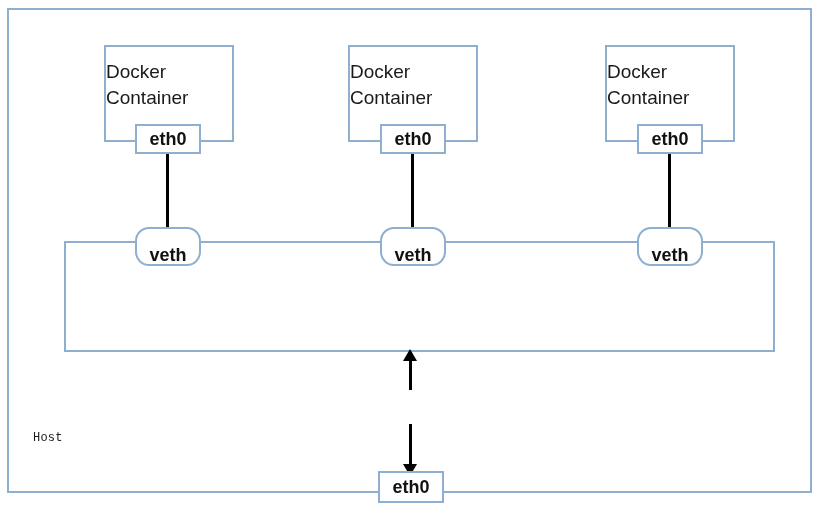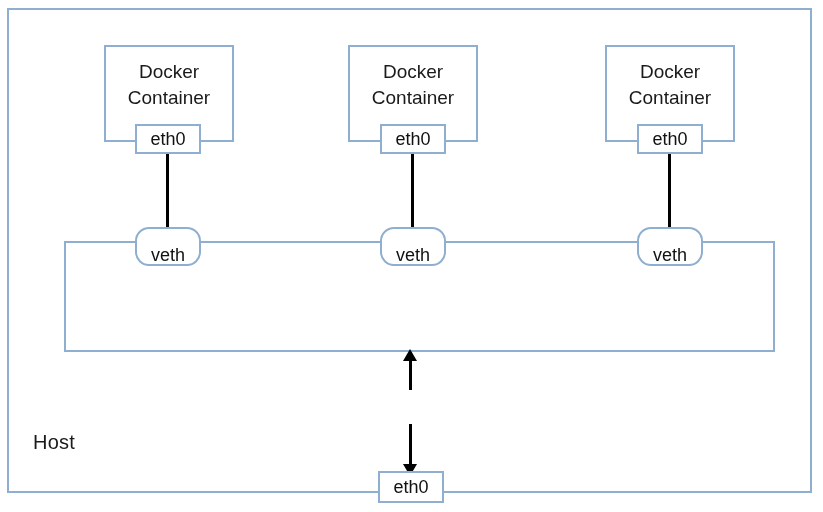--- a/index.html
+++ b/index.html
@@ -36,42 +36,43 @@
     width: 805px;
     height: 485px;
     border-width: 2px;
   }
 
   
   #host-label {
     position: absolute;
     left: 33px;
     top: 431px;
-    font-size: 20px;
+    font-size: 12px;
     color: #1a1a1a;
     letter-spacing: 0.2px;
     white-space: nowrap;
+    font-family: Liberation Mono, monospace;
   }
 
   
   .container-box {
     width: 130px;
     height: 97px;
     top: 45px;
   }
   #container-box-1 { left: 104px; }
   #container-box-2 { left: 348px; }
   #container-box-3 { left: 605px; }
 
   .container-label {
     position: absolute;
     left: 0;
     right: 0;
     top: 12px;
-    text-align: center;
+    text-align: left;
     font-size: 19px;
     line-height: 26px;
     color: #1a1a1a;
     white-space: pre-line;
   }
 
   
   .eth0-box {
     width: 66px;
     height: 30px;
@@ -83,20 +84,21 @@
     border-width: 2px;
   }
   #eth0-box-1 { left: 135px; }
   #eth0-box-2 { left: 380px; }
   #eth0-box-3 { left: 637px; }
 
   .eth0-text, .veth-text {
     font-size: 18px;
     color: #111111;
     line-height: 1;
+    font-weight: bold;
   }
 
   
   .cable {
     position: absolute;
     width: 3px;
     background: #000000;
     top: 154px;
     height: 79px;
     z-index: 2;

